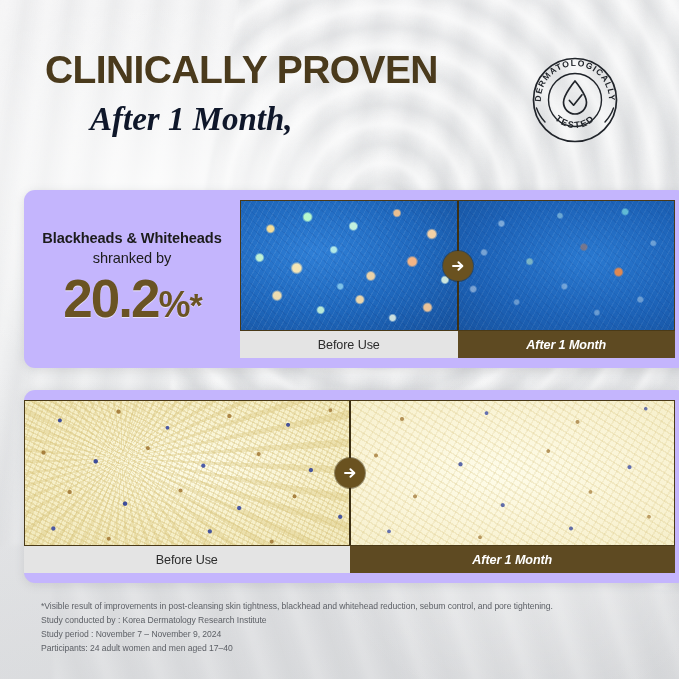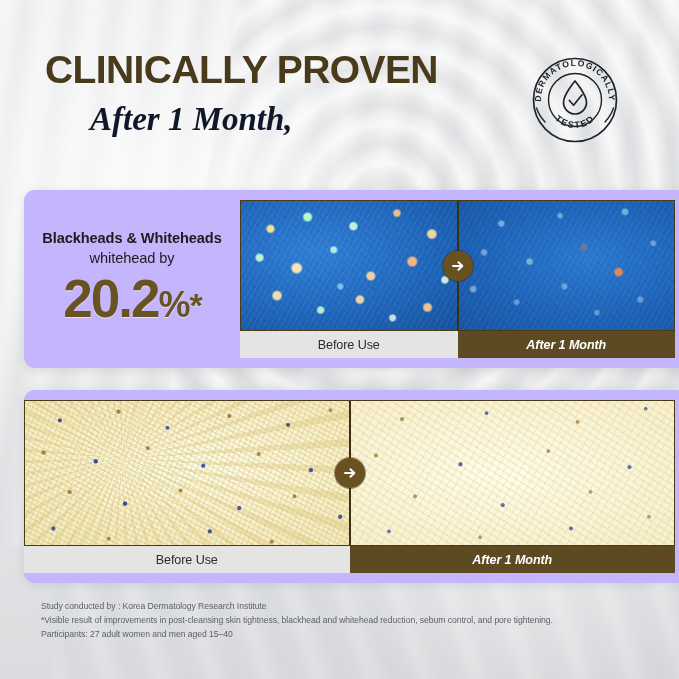--- a/index.html
+++ b/index.html
@@ -369,21 +369,21 @@
         <path d="M 44.4 50.5 L 48.6 55.2 L 57 44.8" fill="none" stroke="#20242a" stroke-width="1.7" stroke-linecap="round" stroke-linejoin="round"></path>
       </g>
     </svg>
   </div>
 
   <div class="card" id="card-1">
     <div class="card-inner">
       <div class="stat-col">
         <div class="stat-label">
           <span class="strong">Blackheads &amp; Whiteheads</span><br>
-          <span>whitehead by</span>
+          <span>shranked by</span>
         </div>
         <div class="stat-value">
           <span>20.2</span><span class="pct">%</span><span class="ast">*</span>
         </div>
       </div>
 
       <div class="compare">
         <div class="compare-imgs">
           <div class="half uv-before"></div>
           <div class="half uv-after"></div>
@@ -420,18 +420,19 @@
         </div>
         <div class="caption-row">
           <div class="cap cap-before">Before Use</div>
           <div class="cap cap-after">After 1 Month</div>
         </div>
       </div>
     </div>
   </div>
 
   <div class="footnote">
+    <div>*Visible result of improvements in post-cleansing skin tightness, blackhead and whitehead reduction, sebum control, and pore tightening.</div>
     <div>Study conducted by :  Korea Dermatology Research Institute</div>
-    <div>*Visible result of improvements in post-cleansing skin tightness, blackhead and whitehead reduction, sebum control, and pore tightening.</div>
-    <div>Participants: 27 adult women and men aged 15–40</div>
+    <div>Study period : November 7 – November 9, 2024</div>
+    <div>Participants: 24 adult women and men aged 17–40</div>
   </div>
 
 </div>
 
 </body></html>

